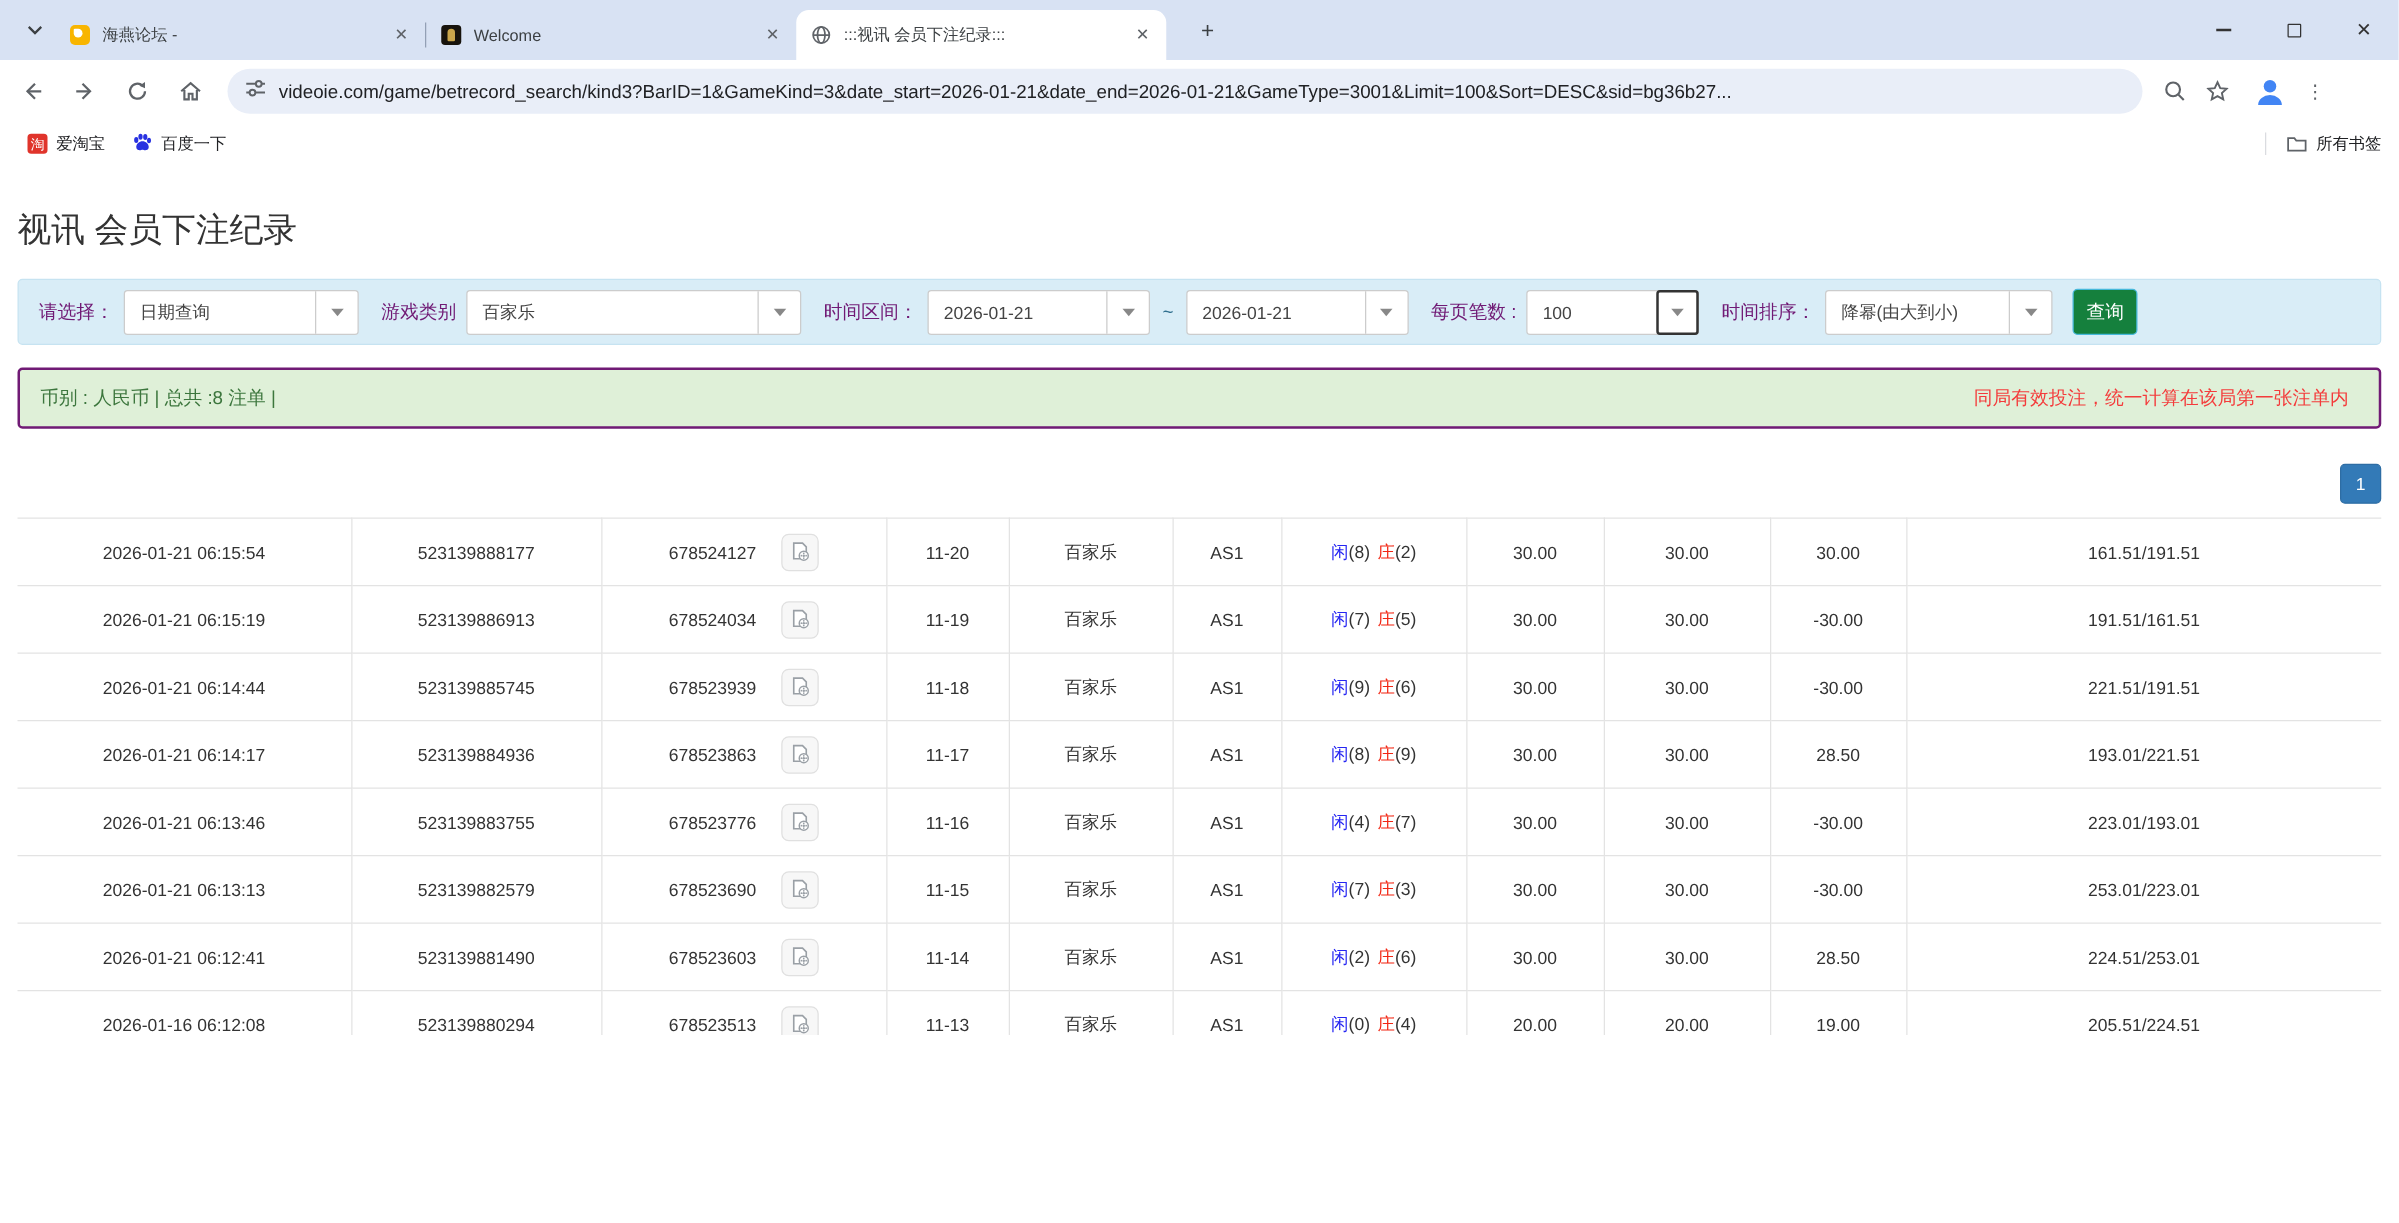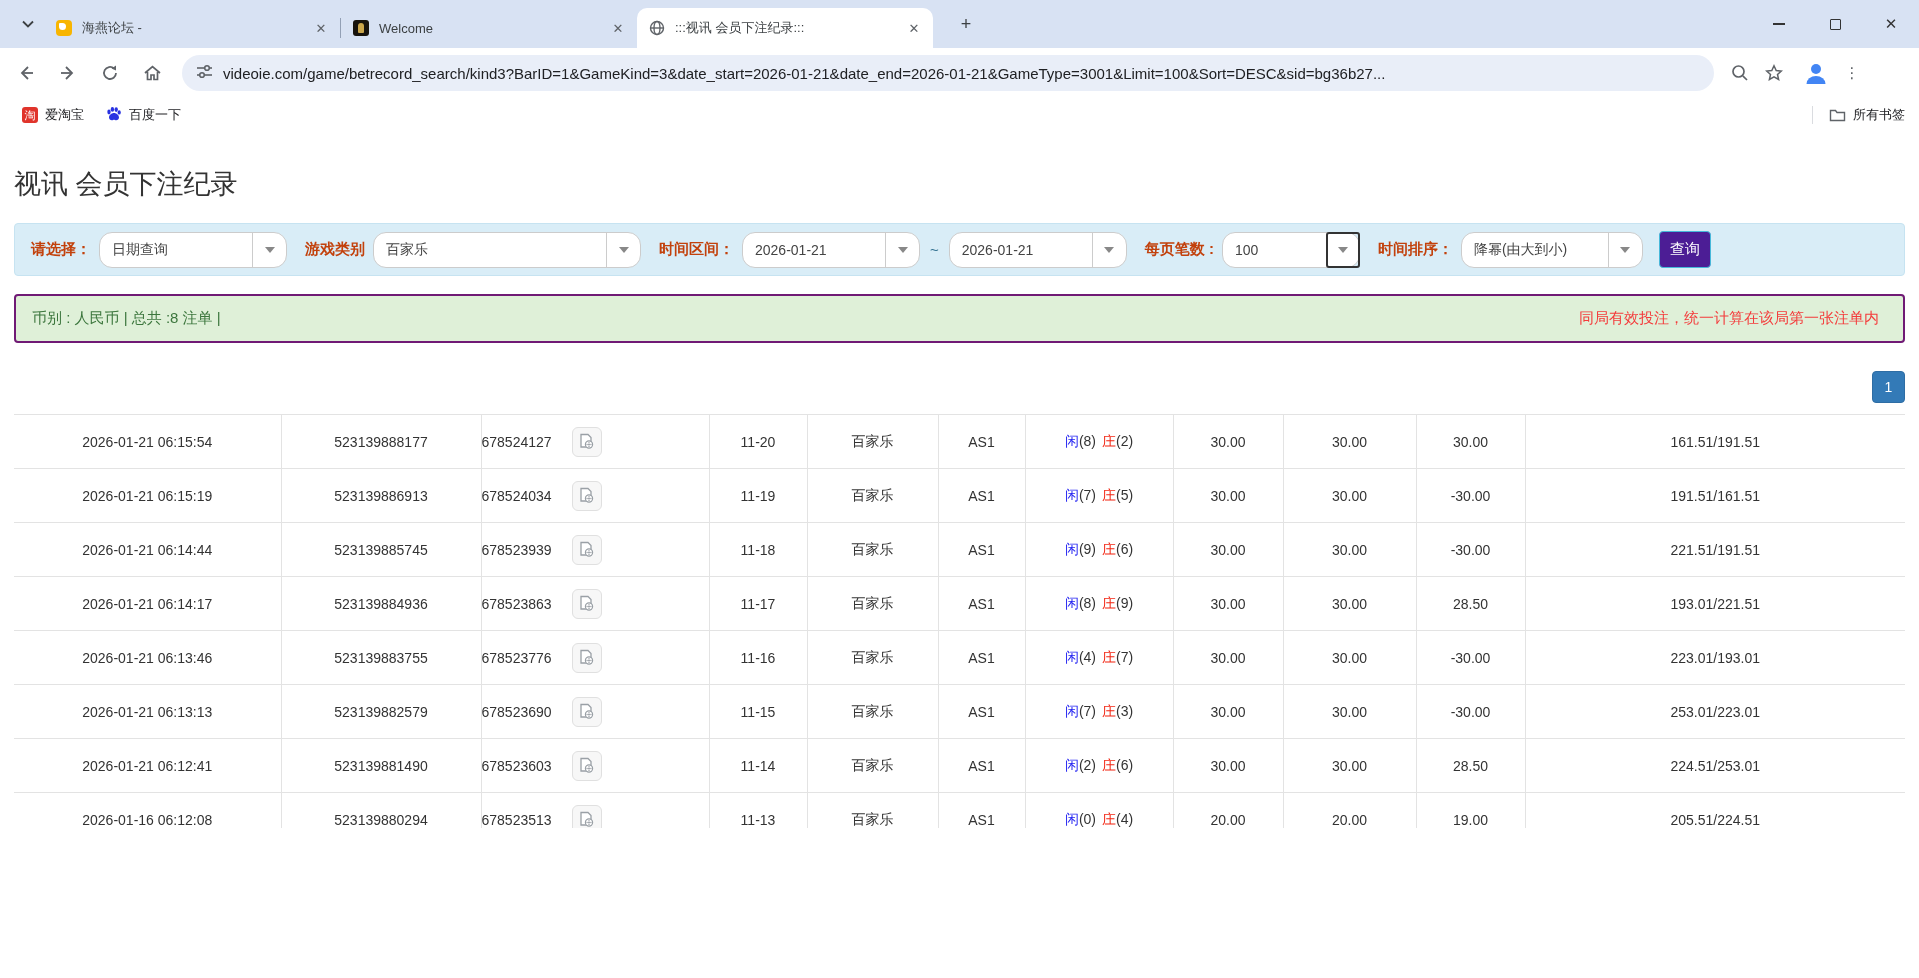--- a/index.html
+++ b/index.html
@@ -44,29 +44,29 @@
   .tb-ico { width:16px; height:16px; background:#e0342b; border-radius:3px; color:#fff; font-size:11px; display:flex; align-items:center; justify-content:center; }
   .bm-right { position:absolute; right:14px; display:flex; align-items:center; color:#202124; font-size:13px; }
   .bm-sep { width:1px; height:18px; background:#dadce0; margin-right:16px; }
   .bm-right svg { margin-right:7px; }
 
   
   .page { position:absolute; left:14px; top:132px; width:1891px; }
   .page-title { margin-top:34px; font-size:27px; color:#333; font-weight:400; }
 
   .filter-panel { margin-top:21px; height:53px; background:#d9edf7; border:1px solid #c6e3f1; border-radius:4px; display:flex; align-items:center; padding:0 16px; }
-  .f-label { font-size:15px; font-weight:bold; color:#c2410c; white-space:nowrap; margin-right:8px; }
+  .f-label { font-size:15px; font-weight:normal; color:#701a75; white-space:nowrap; margin-right:8px; }
   .f-gap { width:18px; flex:0 0 18px; }
-  .cbx { display:flex; height:36px; background:#fff; border:1px solid #ccc; border-radius:13px; align-items:stretch; }
+  .cbx { display:flex; height:36px; background:#fff; border:1px solid #ccc; border-radius:3px; align-items:stretch; }
   .cbx .val { padding:0 12px; display:flex; align-items:center; font-size:14px; color:#444; white-space:nowrap; }
   .cbx .arrow { width:34px; border-left:1px solid #ccc; display:flex; align-items:center; justify-content:center; }
   .cbx .arrow::after { content:""; width:0; height:0; border-left:5px solid transparent; border-right:5px solid transparent; border-top:6px solid #888; }
   .cbx.focus .arrow { border:2px solid #333; border-radius:3px; margin:-1px; }
   .tilde { font-size:15px; color:#31708f; margin:0 10px; }
-  .search-btn { margin-left:16px; width:52px; height:37px; background:#4c1d95; border:1px solid #46b8da; border-radius:4px; color:#fff; font-size:15px; display:flex; align-items:center; justify-content:center; }
+  .search-btn { margin-left:16px; width:52px; height:37px; background:#15803d; border:1px solid #46b8da; border-radius:4px; color:#fff; font-size:15px; display:flex; align-items:center; justify-content:center; }
 
   .summary-panel { margin-top:18px; height:49px; background:#dff0d8; border:2px solid #701a75; border-radius:4px; display:flex; align-items:center; justify-content:space-between; padding:0 24px 0 16px; }
   .summary-left { font-size:15px; color:#3c763d; }
   .summary-right { font-size:15px; color:#f43b3b; }
 
   .pager-row { margin-top:28px; display:flex; justify-content:flex-end; }
   .pager-btn { min-width:33px; height:32px; background:#337ab7; border:1px solid #2e6da4; border-radius:4px; color:#fff; font-size:14px; display:flex; align-items:center; justify-content:center; }
 
   table.bets { margin-top:11px; width:1891px; border-collapse:collapse; table-layout:fixed; }
   table.bets th { background:#1b1b1b; color:#fff; font-size:15px; font-weight:bold; height:33px; text-align:center; border-left:2px solid #fff; }
@@ -74,21 +74,21 @@
   table.bets td { height:54px; text-align:center; font-size:14px; color:#333; border:1px solid #e3e3e3; background:#fff; }
   table.bets td:first-child { border-left:none; }
   table.bets td:last-child { border-right:none; }
   td.bet-link { color:#4285f4; }
   .rp { color:#2525f2; }
   .rb { color:#f22613; margin-left:6px; }
   .neg { color:#e60000; }
   tr.foot td { background:#9b9b9b; height:35px; border:none; border-left:2px solid #fff; color:#333; }
   tr.foot td:first-child { border-left:none;border-radius:14px; }
   tr.foot.second td { border-top:2px solid #fff; }
-  .round-cell { display:flex; align-items:center; justify-content:flex-start; gap:20px; }
+  .round-cell { display:flex; align-items:center; justify-content:center; gap:20px; }
   .vid-btn { width:30px; height:30px; background:#f7f7f7; border:1px solid #e0e0e0; border-radius:6px; display:inline-flex; align-items:center; justify-content:center; }
   .pager-bottom { position:absolute; left:1872px; top:968px; width:33px; height:32px; }
 </style>
 </head>
 <body>
 
 <div class="window">
 
   <div class="tabstrip">
     <div class="tab-search">

